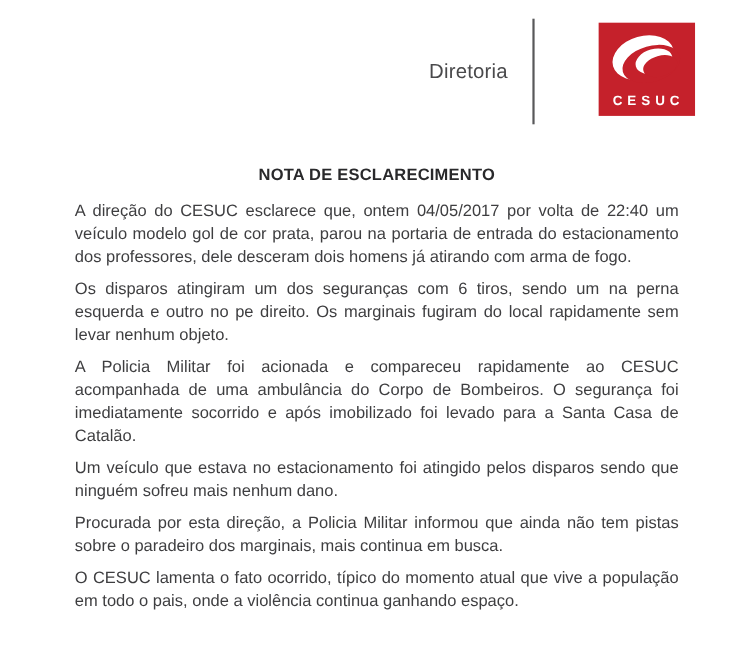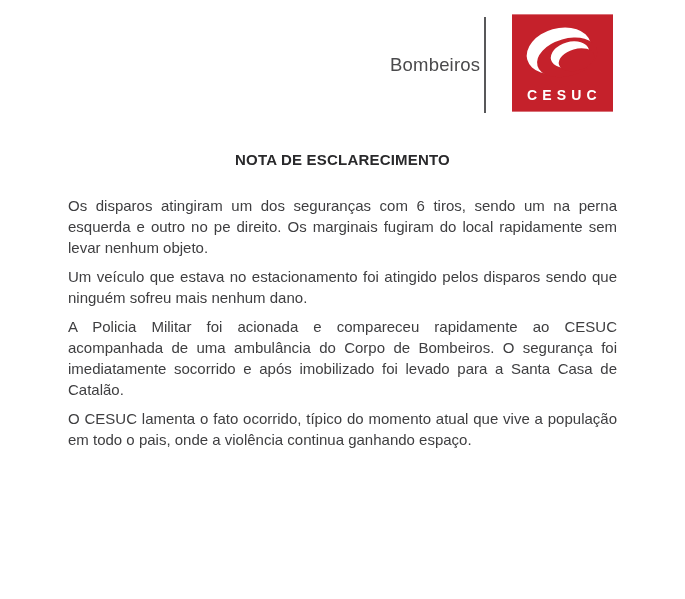--- a/index.html
+++ b/index.html
@@ -27,39 +27,39 @@
   .header-divider {
     position: absolute;
     left: 484px;
     top: 17px;
     width: 1.5px;
     height: 96px;
     background: #58585a;
   }
   .logo-box {
     position: absolute;
-    left: 512px;
+    left: 544px;
     top: 11px;
-    width: 101px;
+    width: 88px;
     height: 104px;
   }
   .logo-box svg {
     display: block;
     width: 100%;
     height: 100%;
   }
   
   .content {
     position: absolute;
     left: 68px;
     top: 149px;
     width: 549px;
   }
   .note-title {
-    margin: 0 0 25px 0;
+    margin: 0 0 11px 0;
     font-size: 15px;
     line-height: 21px;
     font-weight: bold;
     text-align: center;
     color: #29292b;
     letter-spacing: 0.2px;
   }
   .para {
     margin: 0 0 8px 0;
     font-size: 15px;
@@ -68,21 +68,21 @@
     color: #3e3e40;
   }
   .para:last-child { margin-bottom: 0; }
 </style>
 </head>
 <body>
 
 <div class="page">
 
   <div>
-    <span class="dept-label">Bombeiros</span>
+    <span class="dept-label">Diretoria</span>
 
     <div class="header-divider"></div>
 
     <div class="logo-box">
       <svg viewBox="0 0 108 104" xmlns="http://www.w3.org/2000/svg">
         <rect x="0" y="0" width="108" height="104" fill="#c5212b"></rect>
         <g>
 
           <ellipse cx="50" cy="39" rx="35" ry="24" fill="#ffffff" transform="rotate(-16 50 39)"></ellipse>
           <ellipse cx="59" cy="46" rx="33" ry="20" fill="#c5212b" transform="rotate(-16 59 46)"></ellipse>
@@ -91,19 +91,21 @@
           <ellipse cx="69" cy="48.5" rx="19.5" ry="11.5" fill="#c5212b" transform="rotate(-16 69 48.5)"></ellipse>
         </g>
         <text x="56" y="92" text-anchor="middle" fill="#ffffff" font-family="Liberation Sans, sans-serif" font-size="15" font-weight="bold" letter-spacing="5.5">CESUC</text>
       </svg>
     </div>
   </div>
 
   <div class="content">
     <h1 class="note-title">NOTA DE ESCLARECIMENTO</h1>
 
+    <p class="para">A direção do CESUC esclarece que, ontem 04/05/2017 por volta de 22:40 um veículo modelo gol de cor prata, parou na portaria de entrada do estacionamento dos professores, dele desceram dois homens já atirando com arma de fogo.</p>
     <p class="para">Os disparos atingiram um dos seguranças com 6 tiros, sendo um na perna esquerda e outro no pe direito. Os marginais fugiram do local rapidamente sem levar nenhum objeto.</p>
+    <p class="para">A Policia Militar foi acionada e compareceu rapidamente ao CESUC acompanhada de uma ambulância do Corpo de Bombeiros. O segurança foi imediatamente socorrido e após imobilizado foi levado para a Santa Casa de Catalão.</p>
     <p class="para">Um veículo que estava no estacionamento foi atingido pelos disparos sendo que ninguém sofreu mais nenhum dano.</p>
-    <p class="para">A Policia Militar foi acionada e compareceu rapidamente ao CESUC acompanhada de uma ambulância do Corpo de Bombeiros. O segurança foi imediatamente socorrido e após imobilizado foi levado para a Santa Casa de Catalão.</p>
+    <p class="para">Procurada por esta direção, a Policia Militar informou que ainda não tem pistas sobre o paradeiro dos marginais, mais continua em busca.</p>
     <p class="para">O CESUC lamenta o fato ocorrido, típico do momento atual que vive a população em todo o pais, onde a violência continua ganhando espaço.</p>
   </div>
 
 </div>
 
 </body></html>

